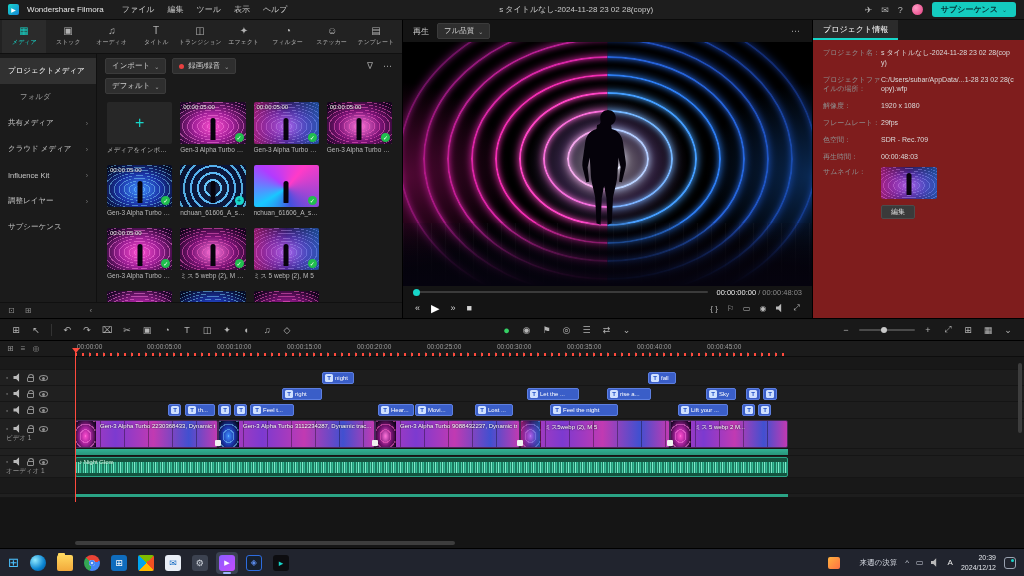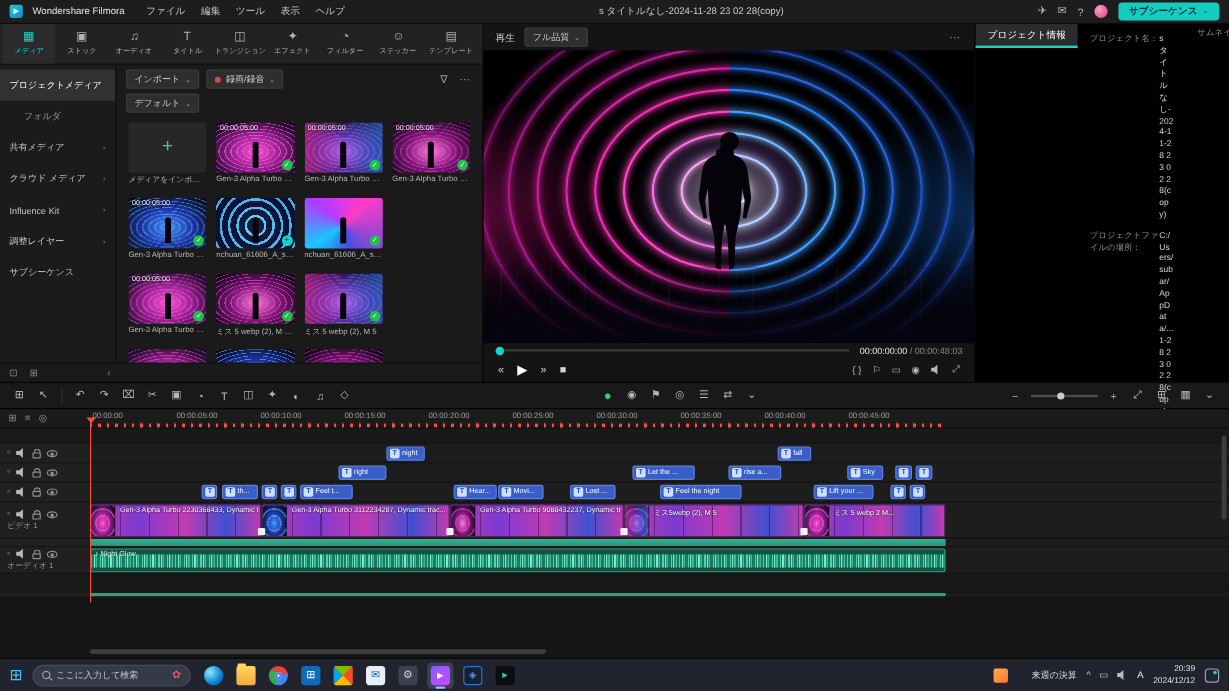--- a/index.html
+++ b/index.html
@@ -80,21 +80,21 @@
   .knob{position:absolute;left:0;top:-2.5px;width:7px;height:7px;border-radius:50%;background:#17d6c9}
   .time{font-size:7.5px;color:#ececec;white-space:nowrap}
   .time .tot{color:#8a8a8a}
   .pv-controls{height:20px;display:flex;align-items:center;padding:0 12px}
   .pc-left{display:flex;gap:11px;align-items:center;color:#d5d5d5;font-size:9px}
   .pc-left .big{font-size:11px;color:#fff}
   .pc-right{margin-left:auto;display:flex;gap:9px;align-items:center;color:#b9b9b9;font-size:8px}
   .i-spk{width:9px;height:9px;background:#b9b9b9;clip-path:polygon(0 32%,30% 32%,62% 4%,62% 96%,30% 68%,0 68%);display:inline-block;flex:none}
 
   
-  .right-panel{flex:1;background:#000000;display:flex;min-width:0}
+  .right-panel{flex:1;background:#7f1d1d;display:flex;flex-direction:column;min-width:0}
   .rp-head{height:20px;background:#191919;display:flex}
   .rp-tab{background:#2b2b2b;display:flex;align-items:center;padding:0 10px;font-size:8px;color:#fff;border-bottom:2px solid #17d6c9;white-space:nowrap}
   .rp-rows{padding:8px 10px 4px 10px;display:flex;flex-direction:column;gap:7px}
   .rp-row{display:flex;font-size:7px;line-height:1.4}
   .rp-label{width:58px;color:#8f8f8f;flex:none}
   .rp-value{flex:1;color:#dbdbdb;word-break:break-all}
   .rp-thumbrow{display:flex;padding:2px 10px;font-size:7px}
   .rp-thumbcol{display:flex;flex-direction:column;gap:6px}
   .rp-thumb{width:56px;height:32px;border-radius:2px;position:relative;overflow:hidden}
   .rp-edit{width:34px;height:14px;background:#3a3a3a;border:1px solid #4c4c4c;color:#ddd;font-size:7px;border-radius:2px}
@@ -741,25 +741,20 @@
           </div>
         </div>
       </div>
     <div class="playhead"></div>
     <div class="vscroll"></div>
     <div class="hscroll"></div>
   </div>
 
   <div class="taskbar">
     <span class="tb-start">⊞</span>
-    <div class="tb-search">
-      <span class="i-mag"></span>
-      <span class="ph">ここに入力して検索</span>
-      <span class="flower">✿</span>
-    </div>
     <div class="tb-apps" id="tb-apps">
         <div class="tb-app">
           <span class="ic s-edge"></span>
         </div>
         <div class="tb-app">
           <span class="ic s-folder"></span>
         </div>
         <div class="tb-app">
           <span class="ic s-chrome"></span>
         </div>

